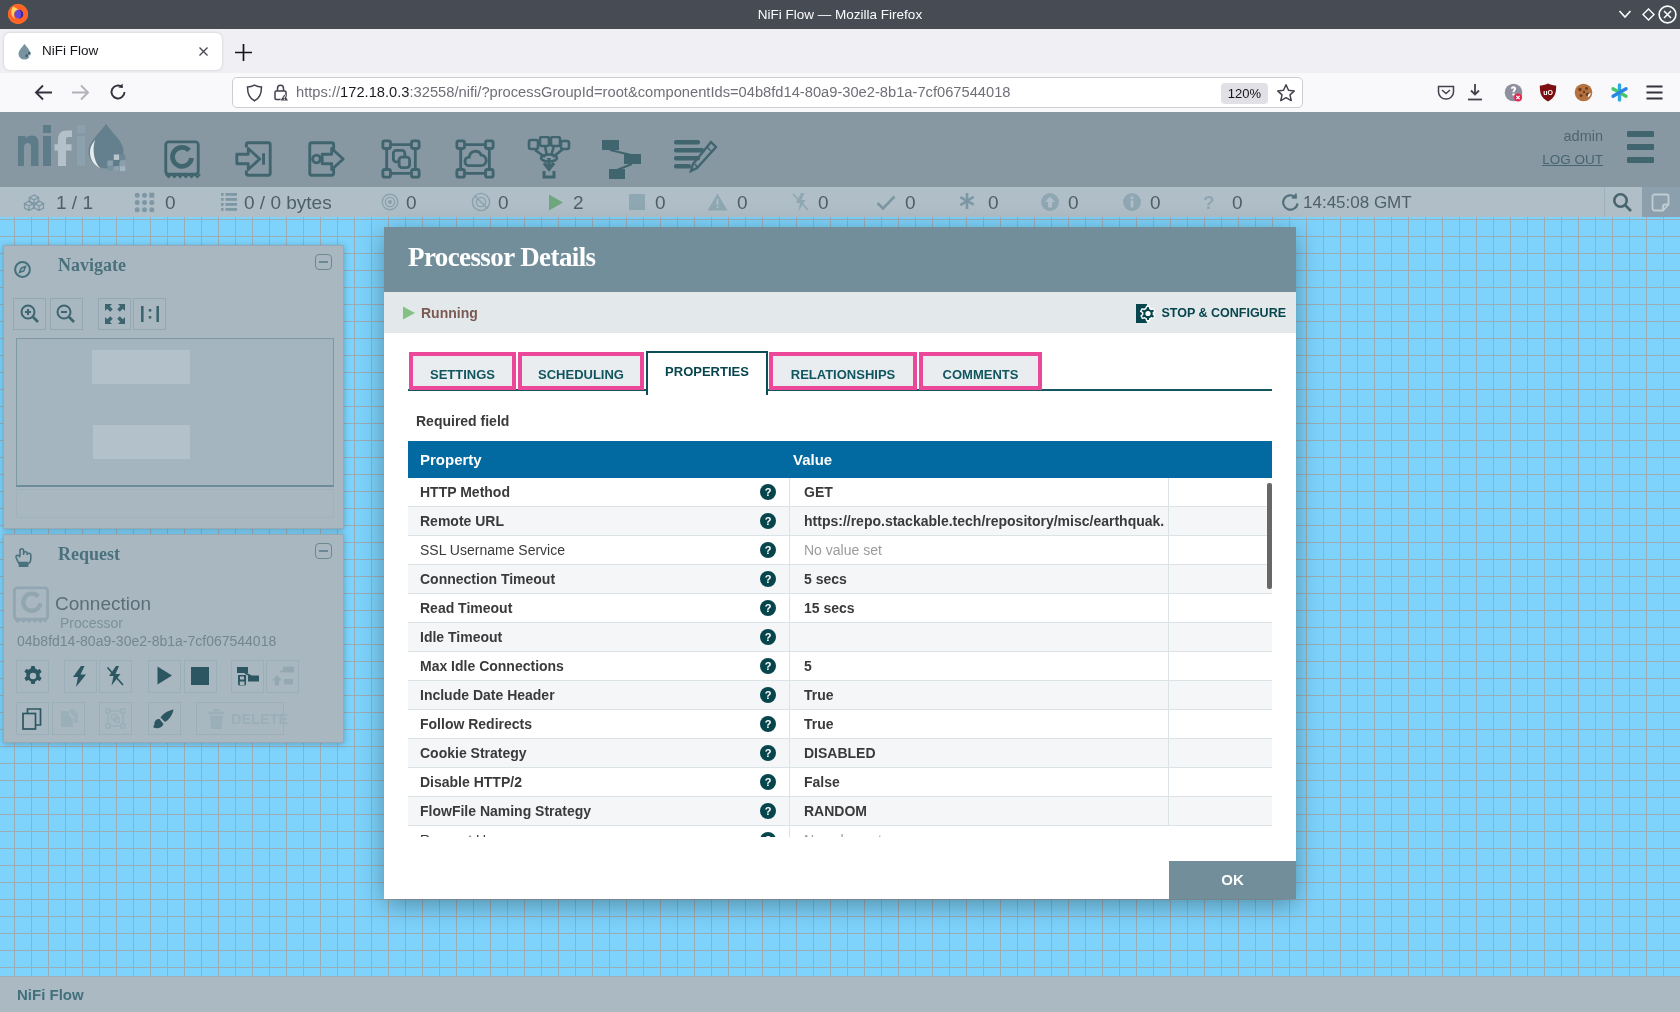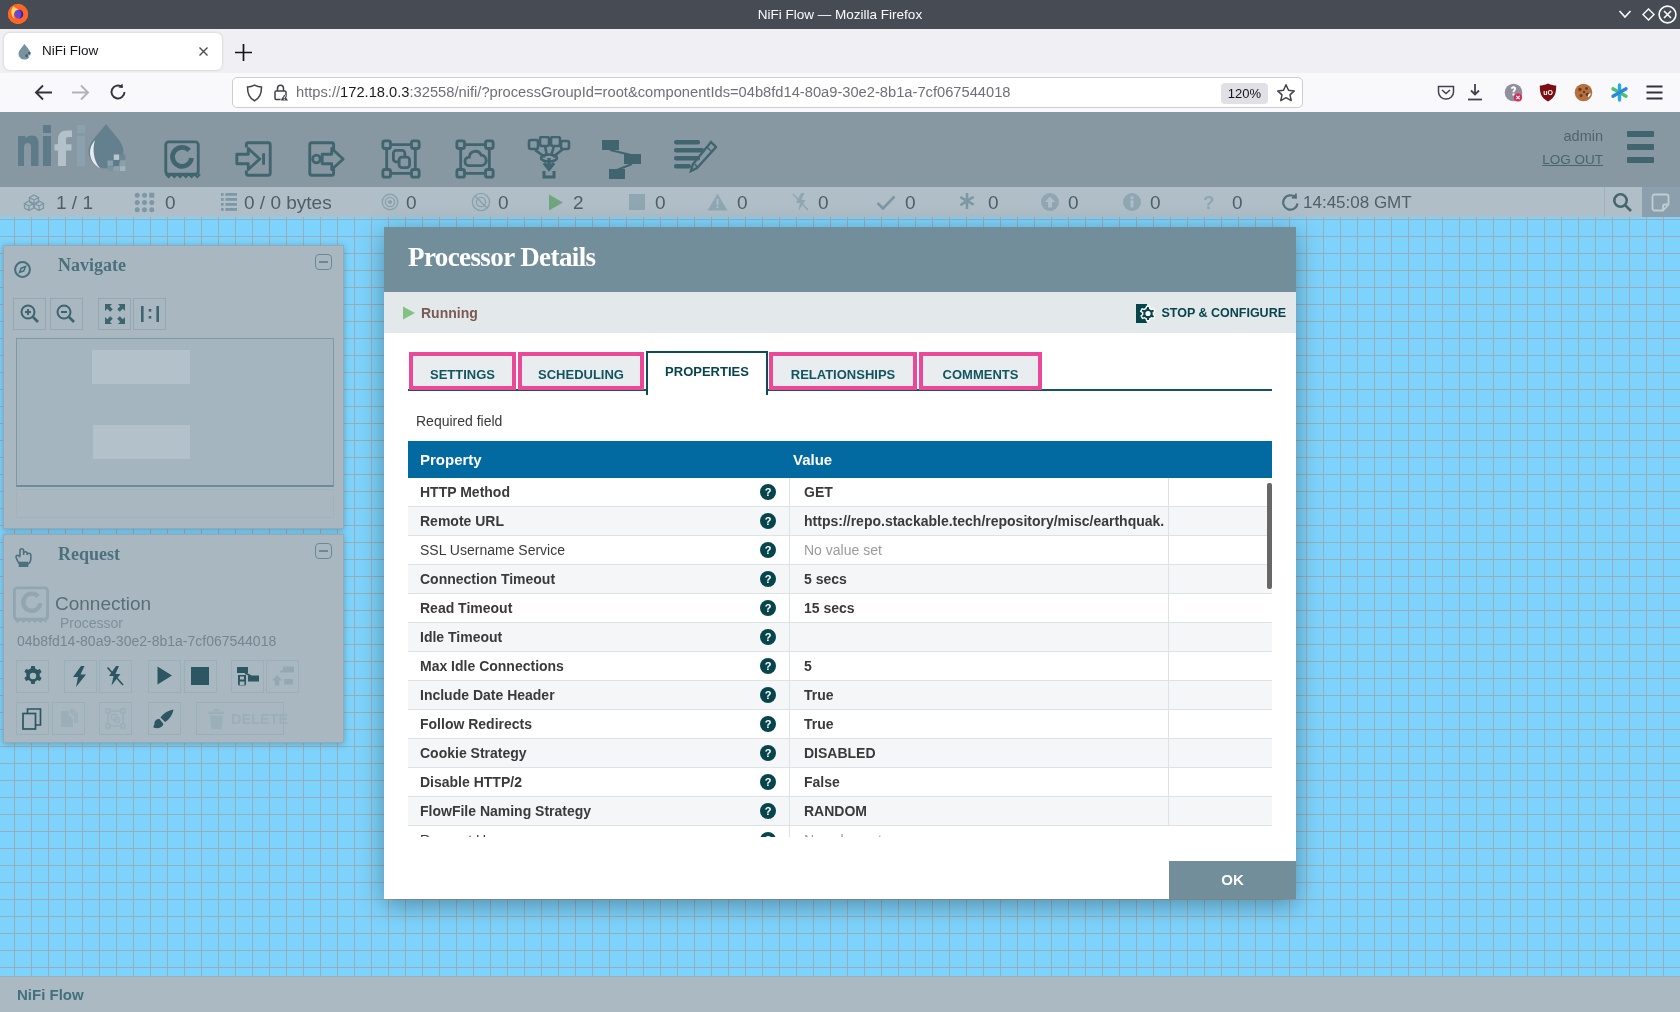--- a/index.html
+++ b/index.html
@@ -518,21 +518,21 @@
     </svg>
     <span class="abs" style="right:10px;top:14px;font-size:12.5px;font-weight:bold;color:#07454d;white-space:nowrap;">STOP &amp; CONFIGURE</span>
   </div>
   <div id="mbody">
     <div class="tab" style="left:25px;width:107px;">SETTINGS</div>
     <div class="tab" style="left:134px;width:126px;">SCHEDULING</div>
     <div class="tab active" style="left:262px;width:122px;">PROPERTIES</div>
     <div class="tab" style="left:385px;width:148px;">RELATIONSHIPS</div>
     <div class="tab" style="left:535px;width:123px;">COMMENTS</div>
     <div class="abs" style="left:24px;top:56px;width:864px;height:2px;background:#14555e;z-index:1;"></div>
-    <span class="abs" style="left:32px;top:80px;font-size:14px;font-weight:normal;color:#3a3a3a;">Required field</span>
+    <span class="abs" style="left:32px;top:80px;font-size:14px;font-weight:bold;color:#3a3a3a;">Required field</span>
     <div id="ptable">
       <div id="phead">
           <span style="position:absolute;left:12px;">Property</span>
           <span style="position:absolute;left:385px;">Value</span>
         </div>
       <div class="prow">
           <span class="pname b">HTTP Method</span>
           <span class="pval b">GET</span>
         </div>
       <div class="prow alt">

